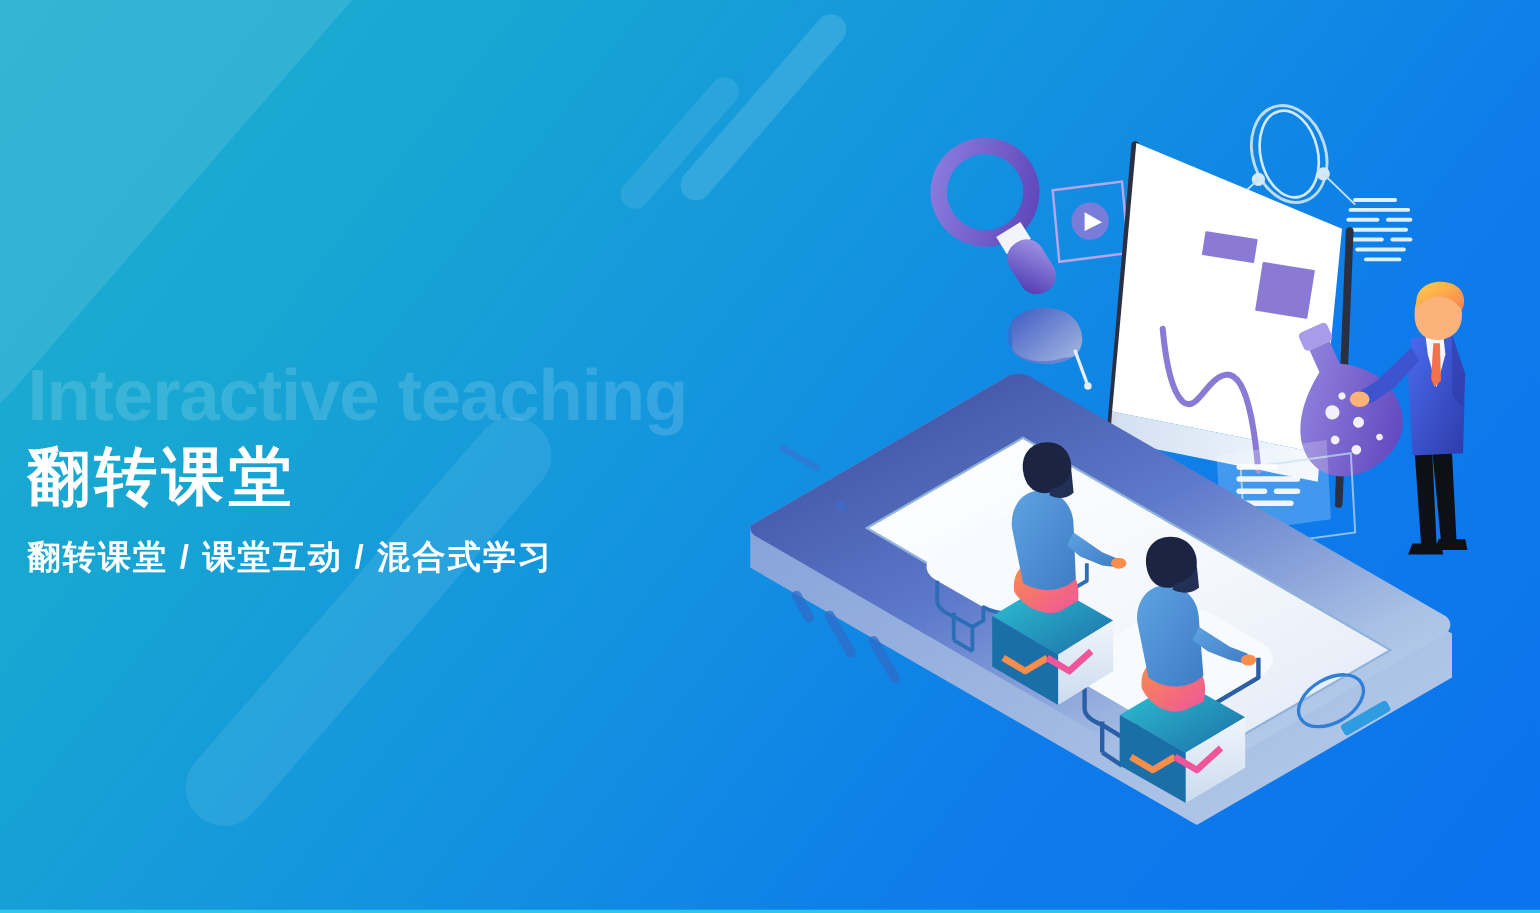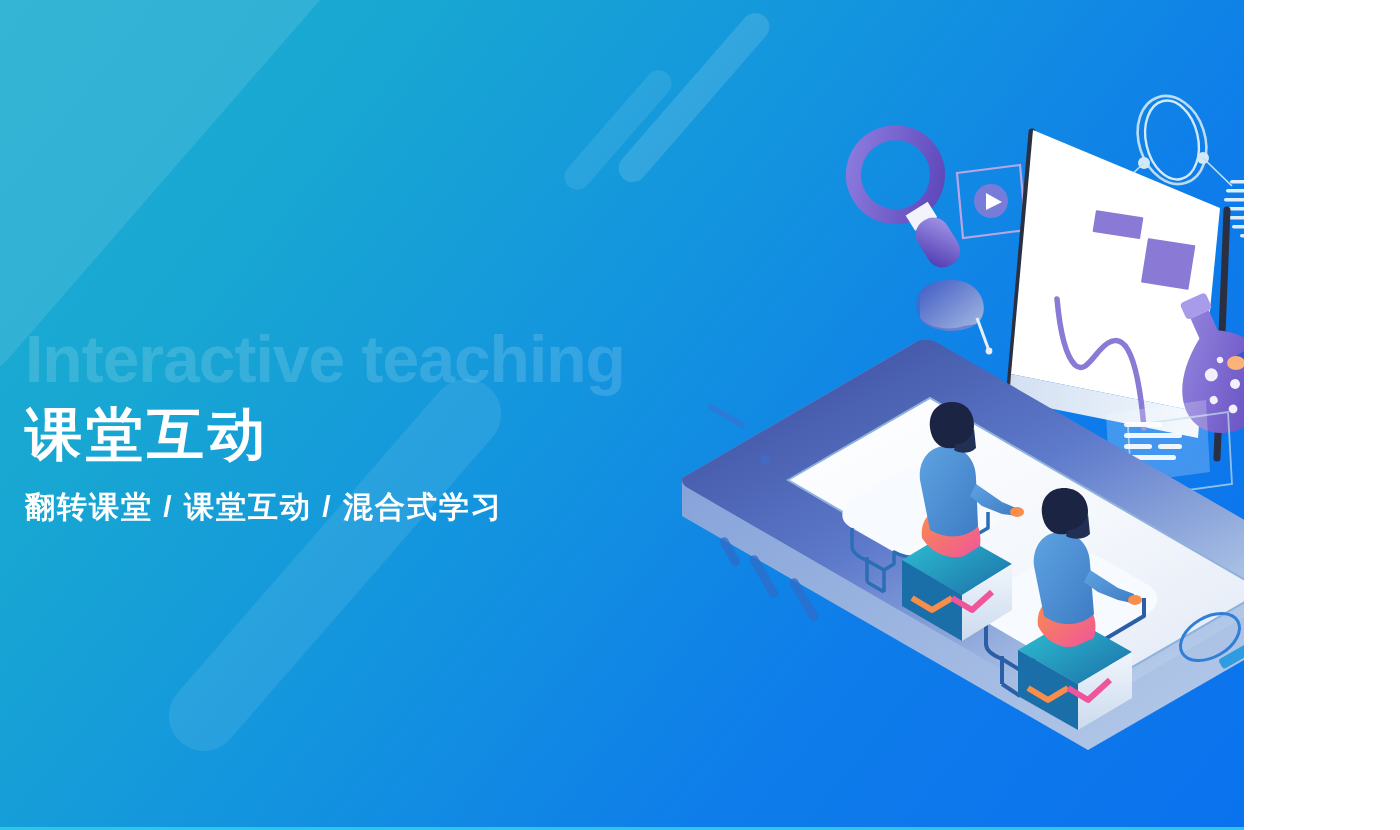--- a/index.html
+++ b/index.html
@@ -1,17 +1,17 @@
 <!DOCTYPE html>
 <html><head>
 <meta charset="utf-8">
 <style>
   html,body{margin:0;padding:0;background:#fff;}
   #banner{
-    position:relative;width:1244px;height:830px;overflow:hidden;
+    position:relative;width:1400px;height:830px;overflow:hidden;
     font-family:"Liberation Sans","DejaVu Sans",sans-serif;
     background:linear-gradient(128deg,#1CADCF 0%,#18A7D2 22%,#1393DF 48%,#0E7CEA 72%,#0B72EE 100%);
   }
   
   .stripe{position:absolute;background:rgba(255,255,255,.10);border-radius:999px;pointer-events:none;}
 
   #stripe-big{width:250px;height:760px;left:-40px;top:-300px;transform:rotate(41deg);
     background:rgba(255,255,255,.105);}
   #stripe-mid{width:70px;height:470px;left:300px;top:330px;transform:rotate(41deg);
     background:rgba(255,255,255,.085);}
@@ -45,21 +45,21 @@
 
 <div id="banner">
 
   <div class="stripe" id="stripe-big"></div>
   <div class="stripe" id="stripe-mid"></div>
   <div class="stripe" id="stripe-s1"></div>
   <div class="stripe" id="stripe-s2"></div>
 
   <div id="text-block">
     <div id="ghost-title">Interactive teaching</div>
-    <h1 id="main-title">课堂互动</h1>
+    <h1 id="main-title">翻转课堂</h1>
     <div id="sub-title">翻转课堂 / 课堂互动 / 混合式学习</div>
   </div>
 
   <div id="illustration">
     <svg width="780" height="740" viewBox="0 0 780 740" xmlns="http://www.w3.org/2000/svg">
       <defs>
         <linearGradient id="gPurple" x1="0" y1="0" x2="1" y2="1">
           <stop offset="0" stop-color="#8E7FE0"></stop>
             <stop offset="1" stop-color="#5B43B8"></stop>
         </linearGradient>

